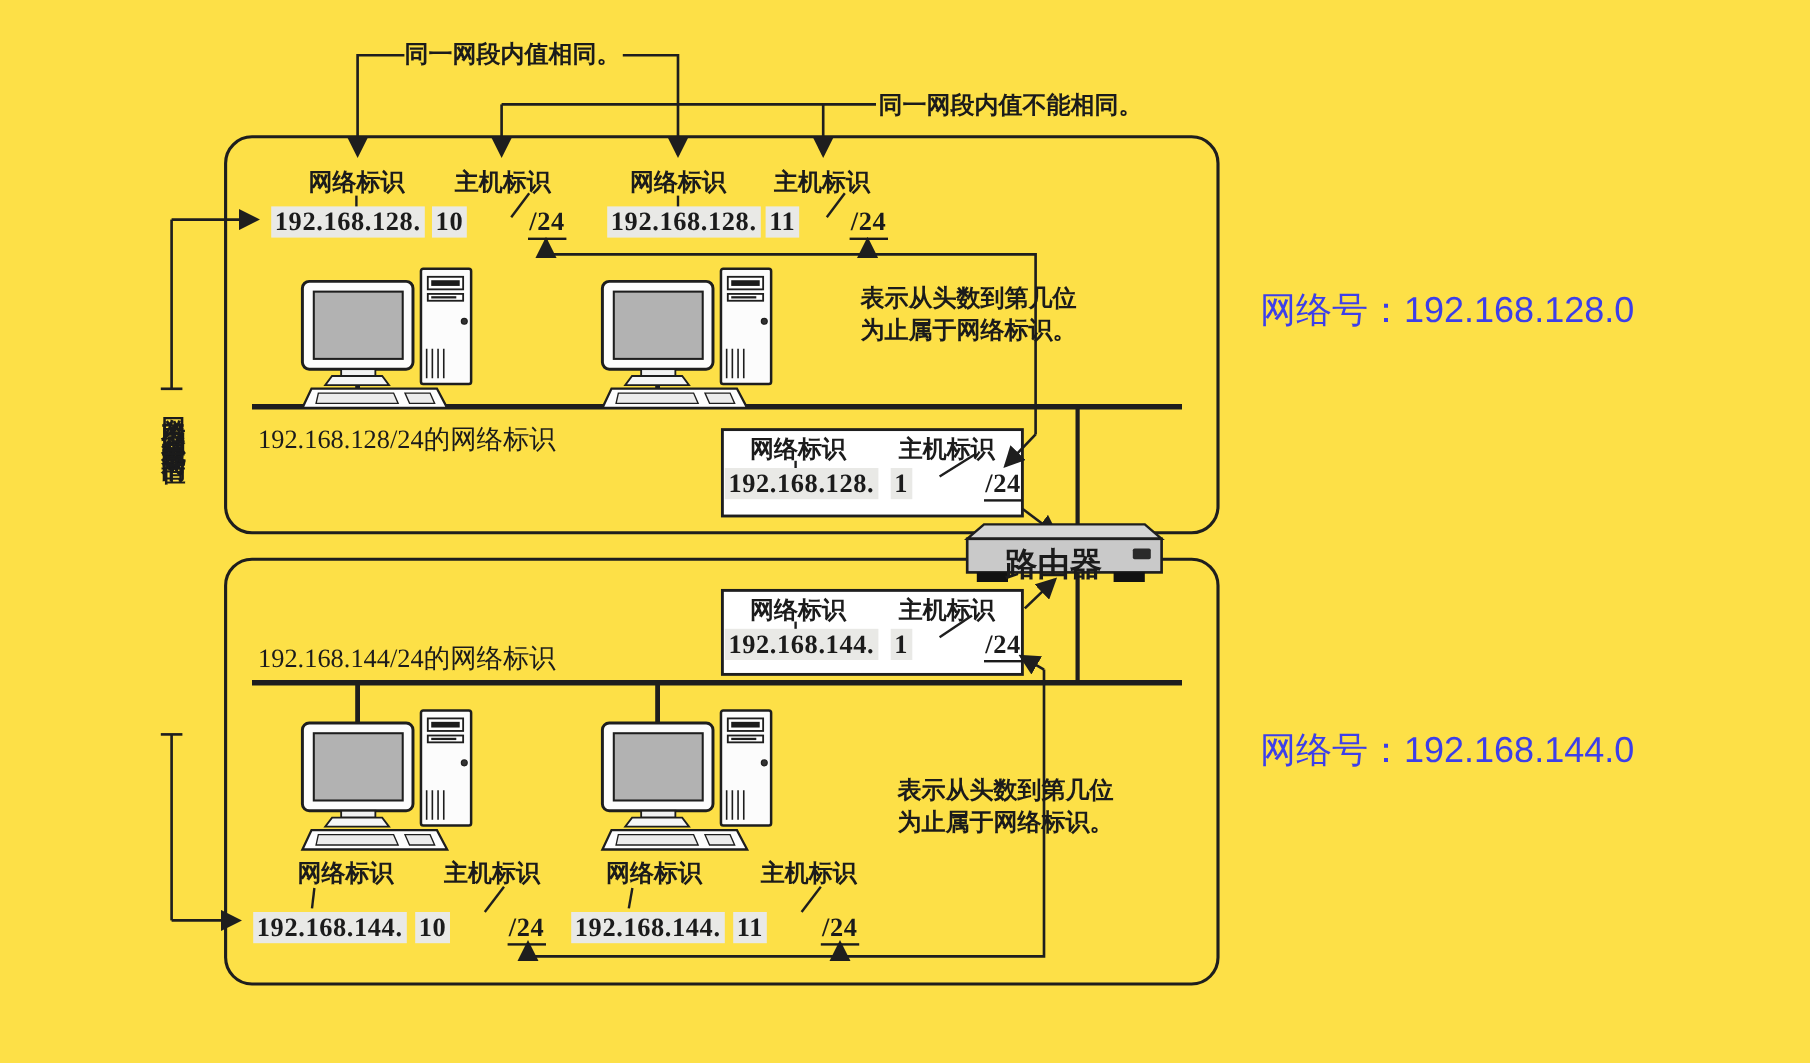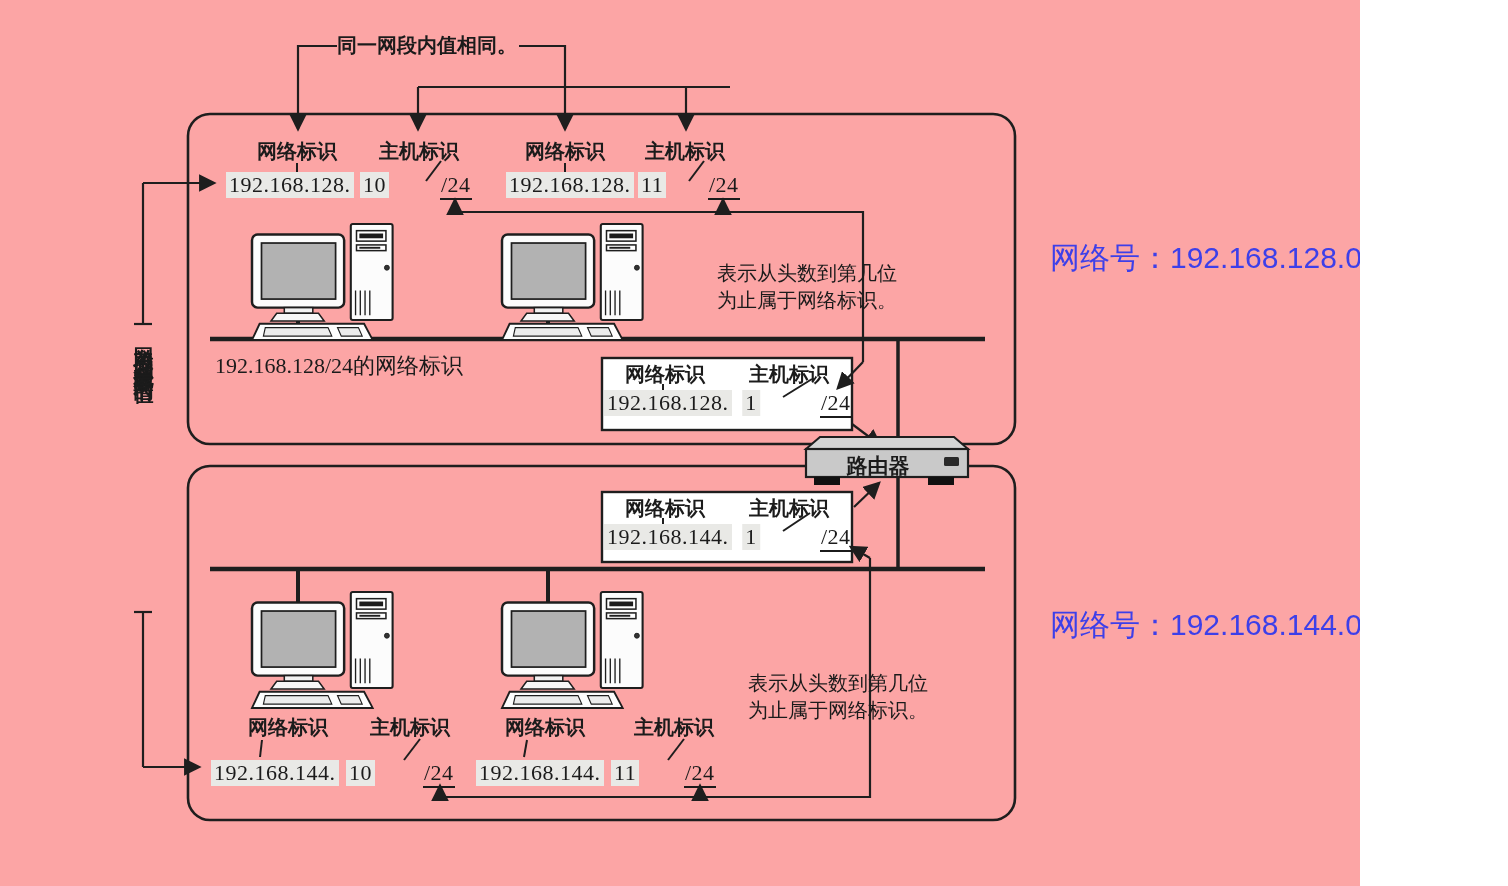--- a/index.html
+++ b/index.html
@@ -1,31 +1,31 @@
 <!DOCTYPE html>
 <html><head>
 <meta charset="utf-8">
 <style>
   html,body{margin:0;padding:0;background:#fff;}
-  #stage{position:relative;width:1360px;height:886px;background:#fca5a5;overflow:hidden;
+  #stage{position:relative;width:1508px;height:886px;background:#fde047;overflow:hidden;
          font-family:"Liberation Serif","DejaVu Serif",serif;}
   #wires{position:absolute;left:0;top:0;width:1508px;height:886px;}
   .t{position:absolute;color:#1b1b1b;white-space:nowrap;
      font-family:"Liberation Serif","DejaVu Serif",serif;}
   .ctr{transform:translateX(-50%);}
   .lbl{font-size:20px;font-weight:600;}
-  .ip{font-size:22px;font-weight:normal;letter-spacing:.5px;}
+  .ip{font-size:22px;font-weight:bold;letter-spacing:.5px;}
   .hl{background:#e9e9e6;padding:0 3px;}
   .pre{border-bottom:2.3px solid #1b1b1b;padding:0 1px 0 1px;}
   .cap{font-size:22px;text-align:center;}
   .anno{font-size:20px;font-weight:600;}
-  .note{font-size:20px;line-height:27px;font-weight:400;margin-top:24px;}
+  .note{font-size:20px;line-height:27px;font-weight:700;}
   .blue{font-family:"Liberation Sans","DejaVu Sans",sans-serif;font-size:30px;color:#3d3fe9;margin-top:32px;}
   .vert{writing-mode:vertical-rl;text-orientation:upright;font-size:20px;letter-spacing:3px;font-weight:600;}
-  .router-lbl{font-size:21px;font-weight:bold;}
+  .router-lbl{font-size:27px;font-weight:bold;}
 </style>
 </head>
 <body>
 
 <div id="stage">
 
   <svg id="wires" width="1508" height="886" viewBox="0 0 1508 886" fill="none" stroke="#1e1e1e" stroke-width="2.2">
     <defs>
       <marker id="arr" viewBox="0 0 10 10" refX="8.5" refY="5" markerWidth="8" markerHeight="8" orient="auto-start-reverse">
         <path d="M0,0 L10,5 L0,10 z" fill="#1e1e1e" stroke="none"></path>
@@ -136,20 +136,21 @@
 
     <g stroke-width="2">
       <line x1="262" y1="740" x2="260" y2="757"></line>
       <line x1="420" y1="739" x2="404" y2="760"></line>
       <line x1="527" y1="740" x2="524" y2="757"></line>
       <line x1="684" y1="739" x2="668" y2="760"></line>
     </g>
   </svg>
 
   <div class="t anno" style="left:337px;top:32px">同一网段内值相同。</div>
+  <div class="t anno" style="left:732px;top:74px">同一网段内值不能相同。</div>
 
   <div class="t lbl ctr" style="left:297px;top:138px">网络标识</div>
   <div class="t lbl ctr" style="left:419px;top:138px">主机标识</div>
   <div class="t lbl ctr" style="left:565px;top:138px">网络标识</div>
   <div class="t lbl ctr" style="left:685px;top:138px">主机标识</div>
 
   <div class="t ip hl" style="left:226px;top:172px">192.168.128.</div>
   <div class="t ip hl" style="left:360px;top:172px">10</div>
   <div class="t ip pre" style="left:440px;top:172px">/24</div>
   <div class="t ip hl" style="left:506px;top:172px">192.168.128.</div>
@@ -169,20 +170,21 @@
   <div class="t ip hl ctr" style="left:751px;top:390px">1</div>
   <div class="t ip pre" style="left:820px;top:390px">/24</div>
 
   <div class="t router-lbl ctr" style="left:878px;top:452px">路由器</div>
 
   <div class="t blue" style="left:1050px;top:206px">网络号：192.168.128.0</div>
   <div class="t blue" style="left:1050px;top:573px">网络号：192.168.144.0</div>
 
   <div class="t vert" style="left:131px;top:332px">网段不同则必须配置不同的值</div>
 
+  <div class="t cap" style="left:215px;top:534px">192.168.144/24的网络标识</div>
 
   <div class="t lbl ctr" style="left:665px;top:495px">网络标识</div>
   <div class="t lbl ctr" style="left:789px;top:495px">主机标识</div>
   <div class="t ip hl" style="left:604px;top:524px">192.168.144.</div>
   <div class="t ip hl ctr" style="left:751px;top:524px">1</div>
   <div class="t ip pre" style="left:820px;top:524px">/24</div>
 
   <div class="t note" style="left:748px;top:646px">
     <div>表示从头数到第几位</div>
     <div>为止属于网络标识。</div>

